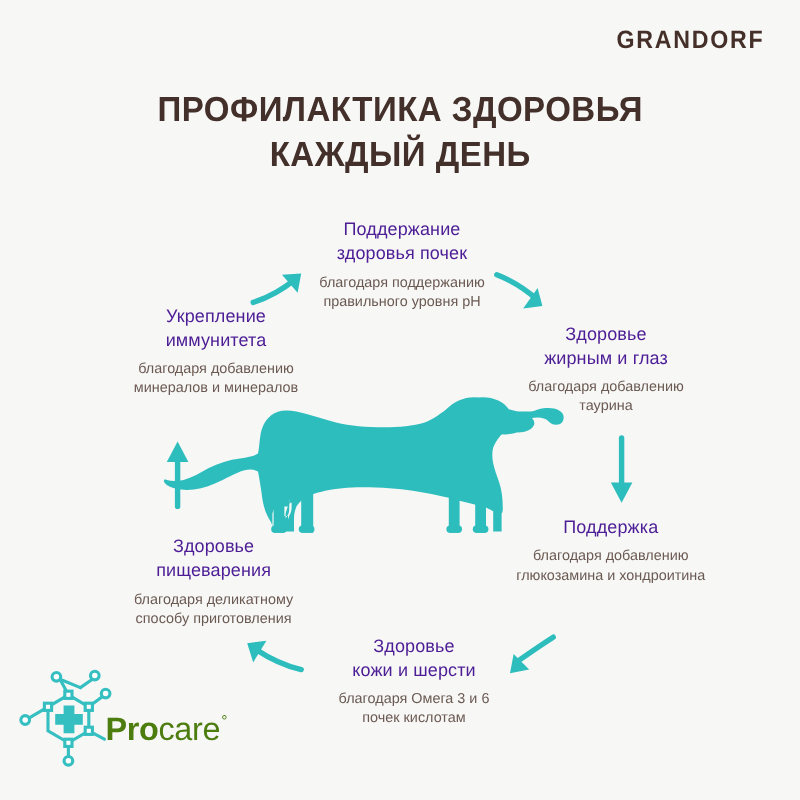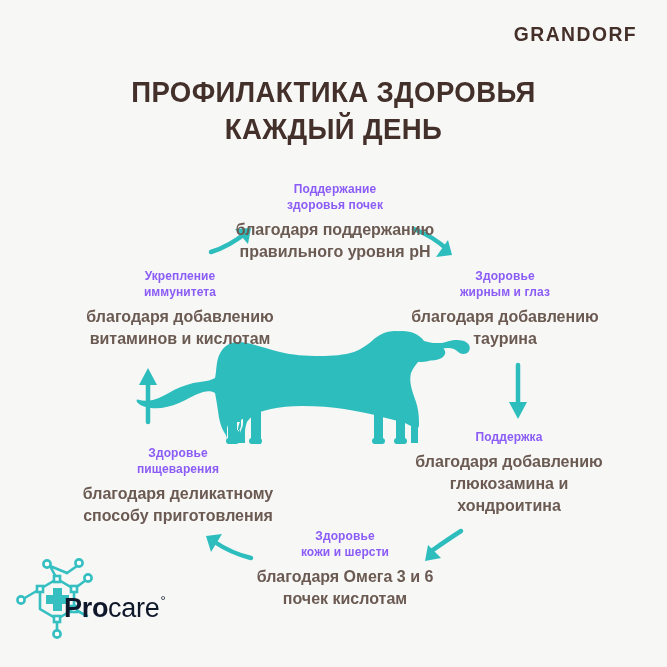--- a/index.html
+++ b/index.html
@@ -49,57 +49,57 @@
     display: block;
     white-space: nowrap;
   }
 
   
   .blk {
     position: absolute;
     text-align: center;
   }
   .blk .t {
-    color: #8b5cf6;
-    font-weight: bold;
-    font-size: 12px;
+    color: #4c1d95;
+    font-weight: normal;
+    font-size: 15px;
     line-height: 1.33;
     letter-spacing: 0.1px;
   }
   .blk .s {
     margin-top: 5px;
     color: #6b5a52;
-    font-size: 16px;
+    font-size: 12px;
     line-height: 1.37;
-    font-weight: bold;
+    font-weight: normal;
   }
 
   #blk-kidney   { left: 233px; top: 182px;  width: 204px; }
-  #blk-immune   { left: 80px;  top: 269px;  width: 200px; }
+  #blk-immune   { left: 80px;  top: 254px;  width: 200px; }
   #blk-heart    { left: 405px; top: 269px;  width: 200px; }
   #blk-joints   { left: 400px; top: 430px;  width: 218px; }
   #blk-skin     { left: 245px; top: 529px;  width: 200px; }
   #blk-digest   { left: 78px;  top: 446px;  width: 200px; }
 
   
   #art {
     position: absolute;
     left: 0;
     top: 0;
     width: 667px;
     height: 667px;
     pointer-events: none;
   }
 
   
   #procare-word {
     position: absolute;
-    left: 64px;
+    left: 88px;
     top: 595px;
-    color: #0f172a;
+    color: #4d7c0f;
     font-size: 27px;
     line-height: 1;
     letter-spacing: -0.3px;
     white-space: nowrap;
   }
   #procare-word .pro { font-weight: bold; }
   #procare-word .care { font-weight: normal; }
   #procare-word .deg {
     font-size: 13px;
     vertical-align: super;
@@ -361,21 +361,21 @@
     </div>
   </div>
 
   <div class="blk" id="blk-immune">
     <div class="t">
       <div>Укрепление</div>
       <div>иммунитета</div>
     </div>
     <div class="s">
       <div>благодаря добавлению</div>
-      <div>витаминов и кислотам</div>
+      <div>минералов и минералов</div>
     </div>
   </div>
 
   <div class="blk" id="blk-heart">
     <div class="t">
       <div>Здоровье</div>
       <div>жирным и глаз</div>
     </div>
     <div class="s">
       <div>благодаря добавлению</div>

